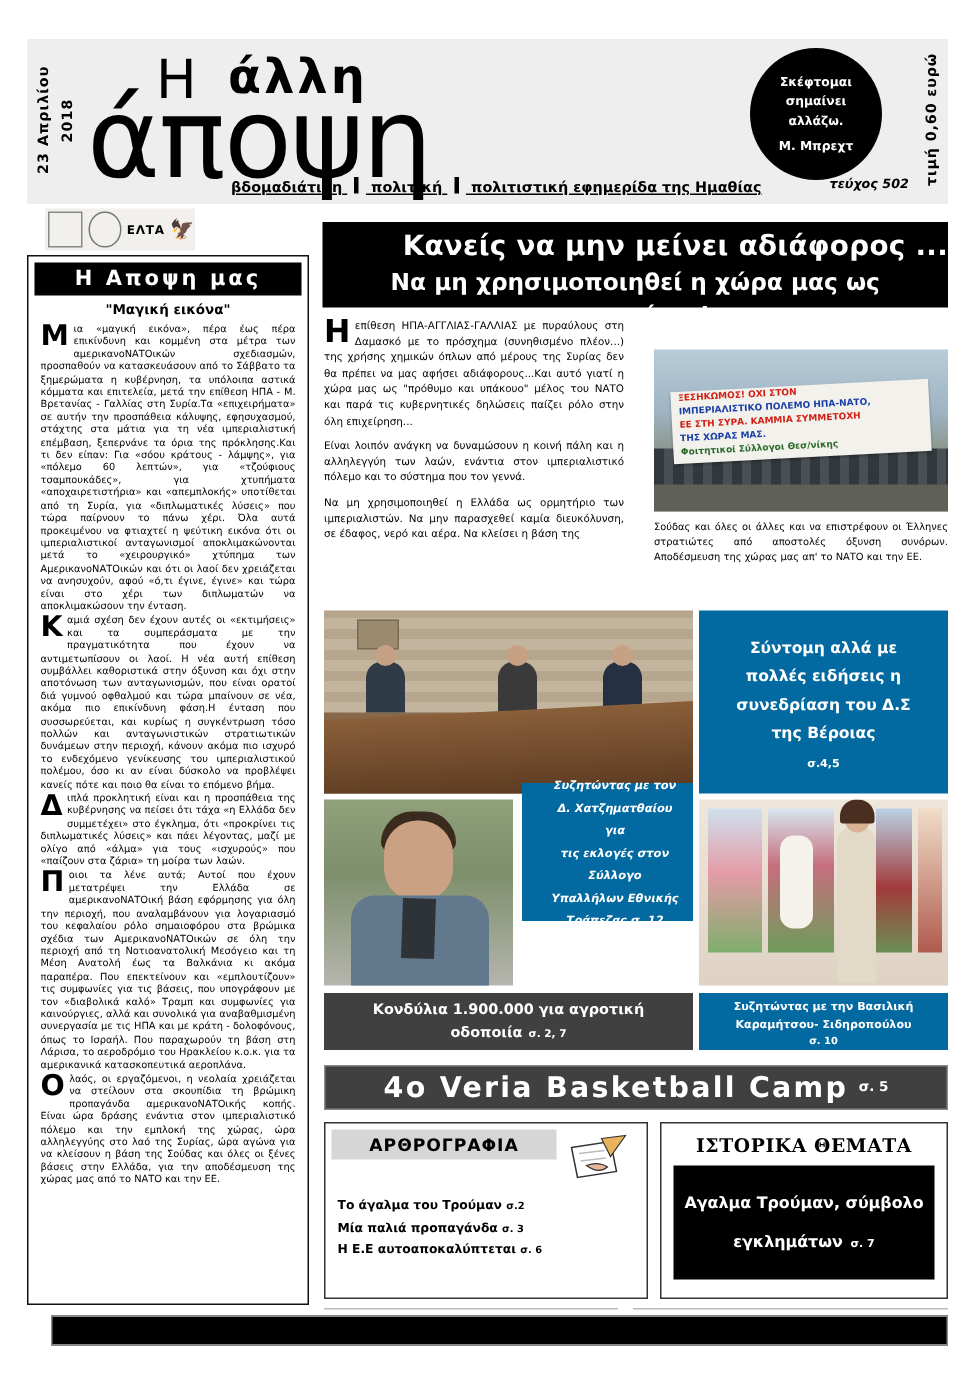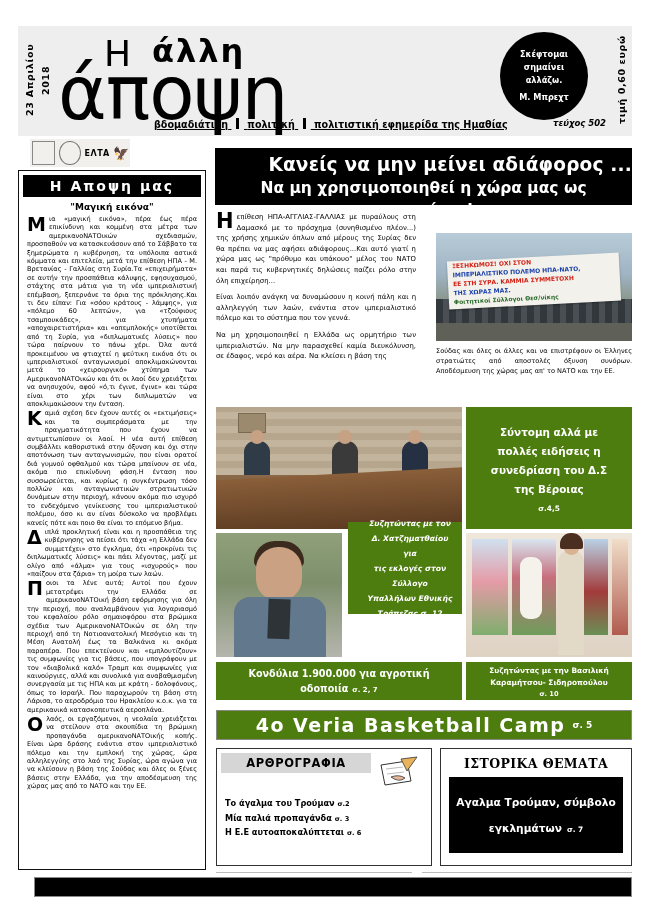--- a/index.html
+++ b/index.html
@@ -145,21 +145,21 @@
   .council .p.a{left:28px;background:#2f3b47;}
   .council .p.b{left:116px;background:#3a3a3a;}
   .council .p.c{left:186px;background:#253042;}
   .council .p::before{content:"";position:absolute;left:6px;top:-11px;width:14px;height:14px;
     border-radius:50%;background:#c6a184;}
   .council .frame{position:absolute;left:22px;top:6px;width:26px;height:18px;
     background:#9b8a6e;border:1px solid #7a6a52;}
 
   
   .callout{
-    position:absolute;background:#4d7c0f;color:#ffffff;box-sizing:border-box;
+    position:absolute;background:#0369a1;color:#ffffff;box-sizing:border-box;
     display:flex;flex-direction:column;align-items:center;justify-content:center;
     text-align:center;font-weight:bold;
   }
   .callout .t{font-size:10.4px;line-height:19px;padding:0 6px;}
   .callout .pg{font-size:7.4px;margin-top:5px;font-weight:bold;}
 
   .callout-council{left:466px;top:407px;width:166px;height:122px;}
   .callout-union{left:348px;top:522px;width:114px;height:92px;padding-left:10px;}
   .callout-union .t{font-size:7.6px;line-height:15px;font-style:italic;}
   .callout-vasiliki{left:466px;top:662px;width:166px;height:38px;}
@@ -193,21 +193,21 @@
     background:#f5f2ec;}
   .photo-art .woman{position:absolute;left:92px;top:18px;width:26px;height:104px;
     background:#e3d9c7;border-radius:11px 11px 0 0;}
   .photo-art .woman::before{content:"";position:absolute;left:5px;top:-14px;width:17px;height:18px;
     border-radius:50%;background:#d9b193;}
   .photo-art .woman::after{content:"";position:absolute;left:2px;top:-18px;width:23px;height:16px;
     border-radius:11px 11px 2px 2px;background:#4a2f20;}
 
   
   .blackbox{
-    position:absolute;background:#4d7c0f;color:#fff;box-sizing:border-box;
+    position:absolute;background:#404040;color:#fff;box-sizing:border-box;
     display:flex;flex-direction:column;align-items:center;justify-content:center;text-align:center;
     font-weight:bold;
   }
   .kondilia{left:216px;top:662px;width:246px;height:38px;}
   .kondilia .t{font-size:9.6px;line-height:15px;}
   .kondilia .pg{font-size:7px;font-weight:bold;}
   .kondilia .l2{font-size:9.6px;line-height:15px;}
 
   .basket{
     left:216px;top:710px;width:416px;height:30px;border:1px solid #888;

